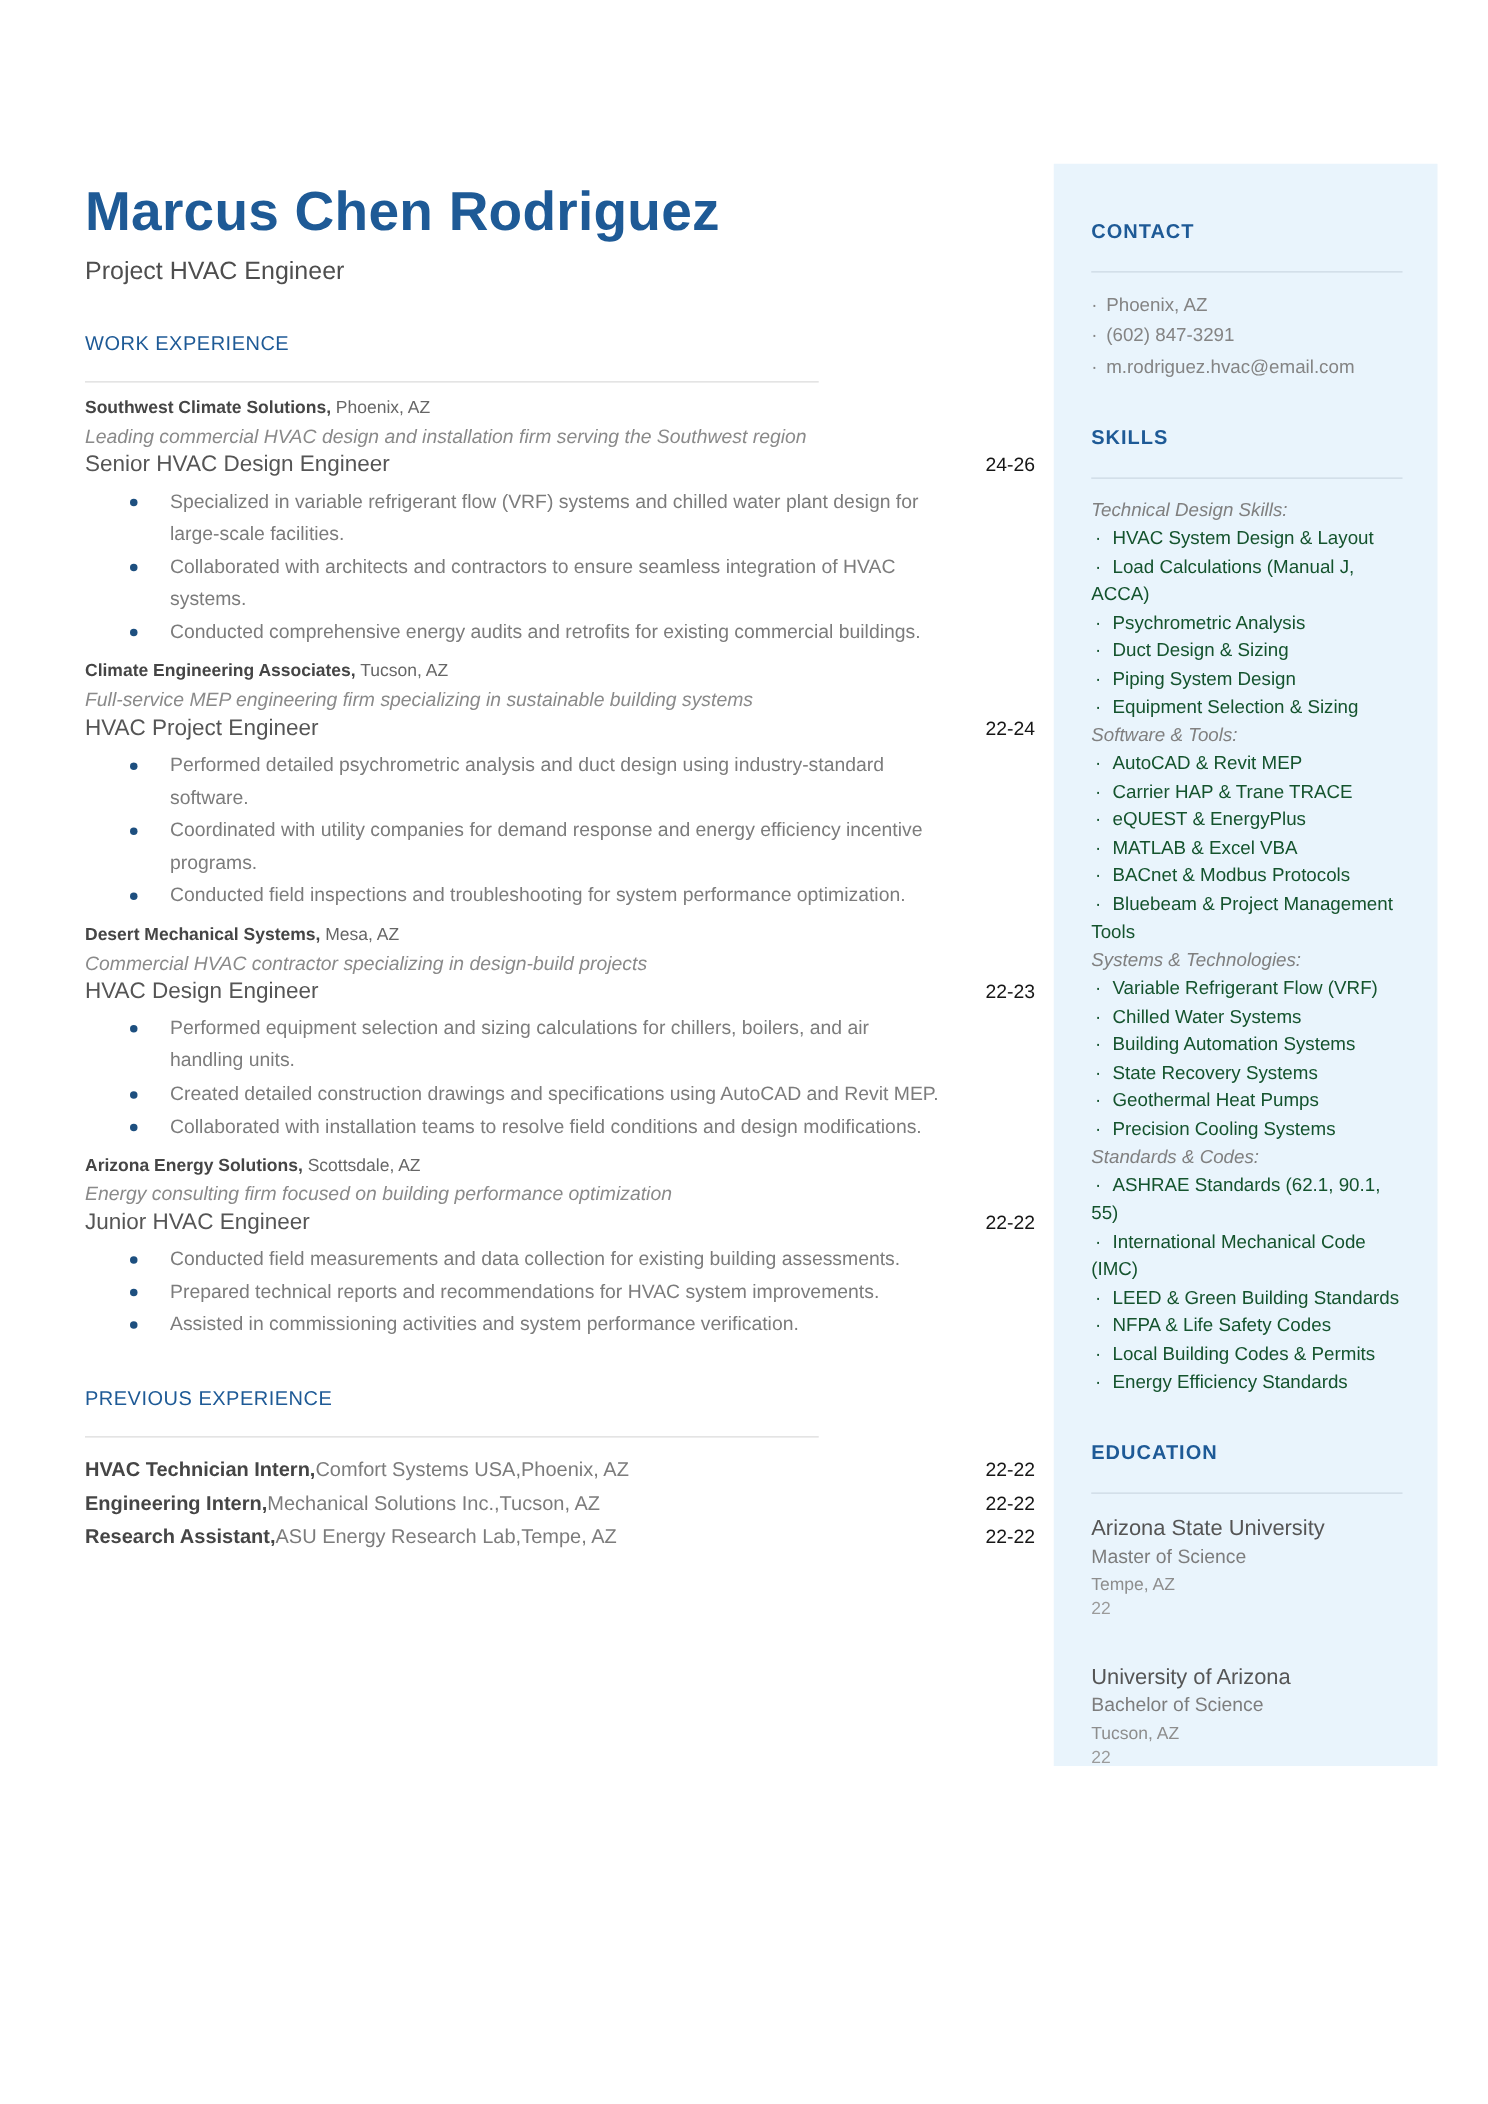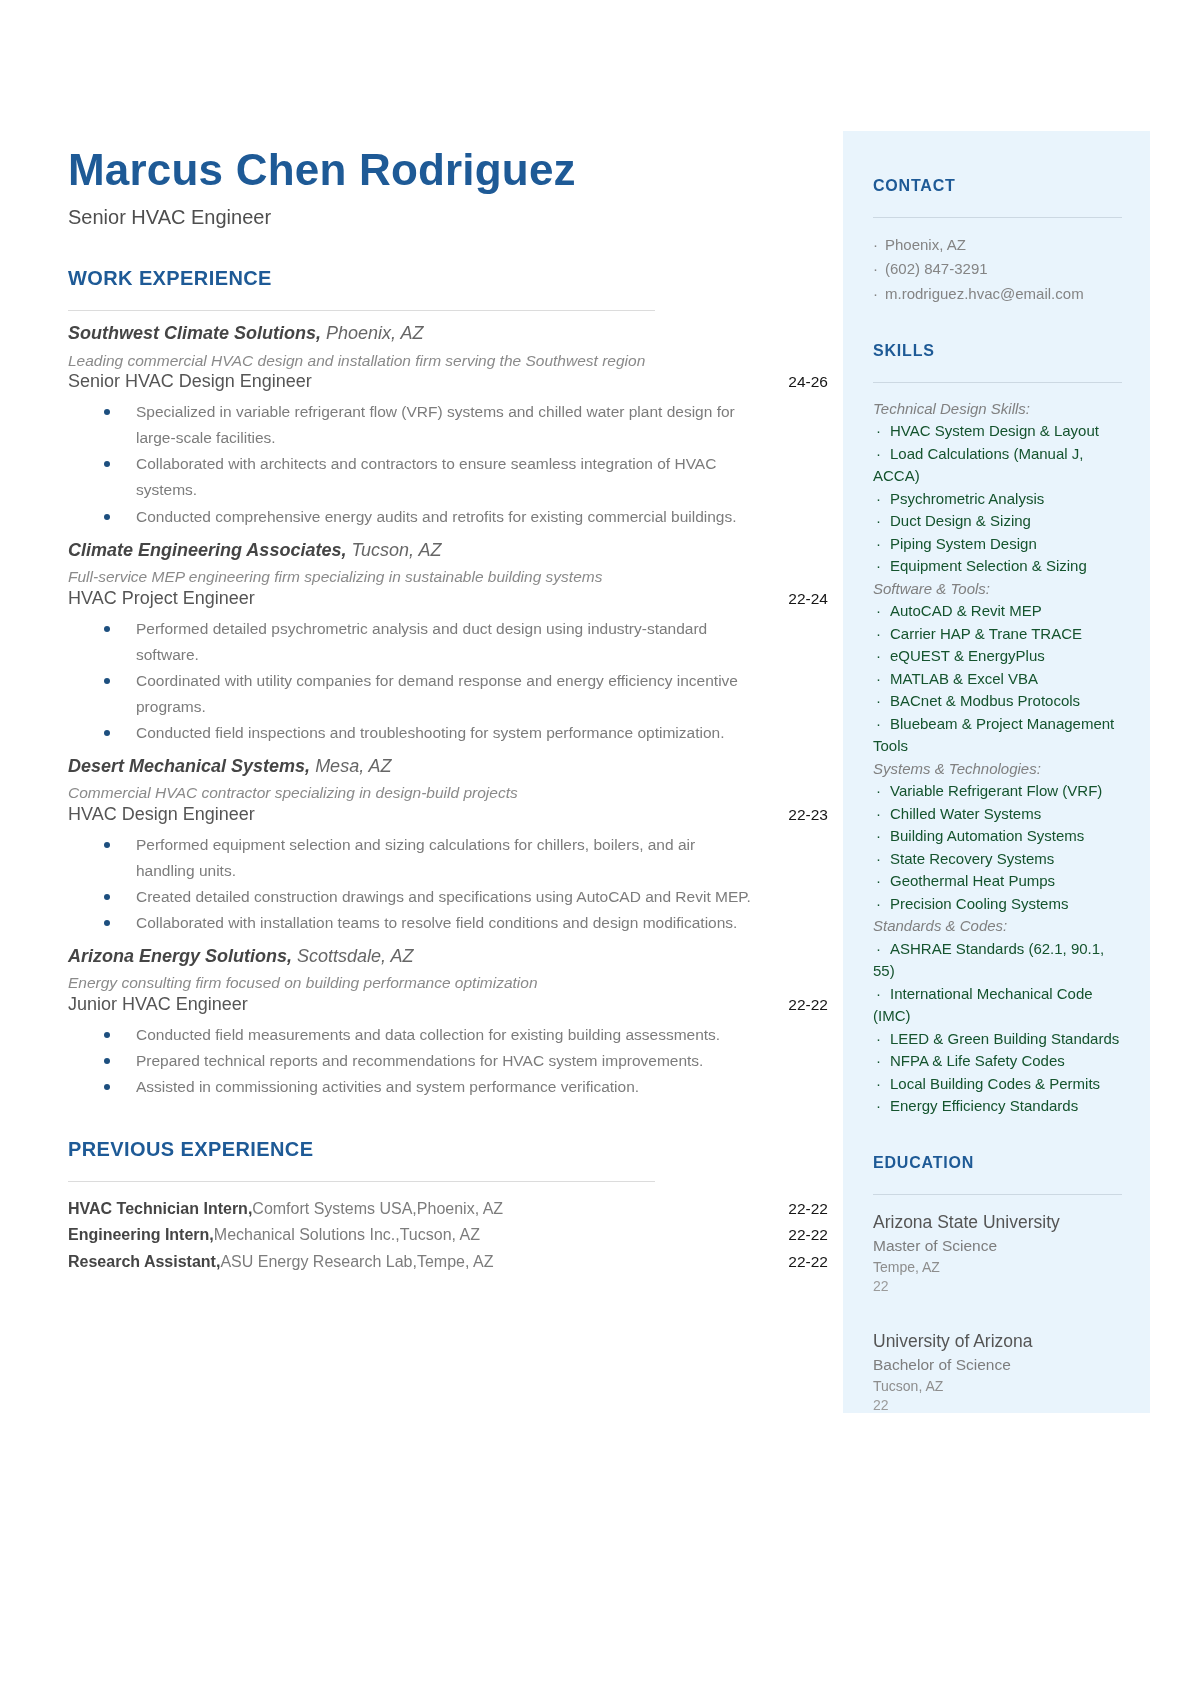--- a/index.html
+++ b/index.html
@@ -3,25 +3,25 @@
 <meta charset="utf-8">
 <style>
   html,body{margin:0;padding:0;background:#ffffff;}
   .page{position:relative;width:1190px;height:1413px;background:#ffffff;overflow:hidden;
         font-family:"Liberation Sans",sans-serif;}
 
   
   .main{position:absolute;left:68px;top:146px;width:760px;}
   .name{font-size:44px;font-weight:700;color:#1e5a96;margin:0;letter-spacing:.2px;line-height:1.1;}
   .subtitle{font-size:20px;color:#4e4e4e;margin:12px 0 0;}
-  .sec-head{font-size:20px;font-weight:700;color:#1e5a96;letter-spacing:.4px;margin:38px 0 0;}
+  .sec-head{font-size:16px;font-weight:400;color:#1e5a96;letter-spacing:.4px;margin:38px 0 0;}
   .rule{border:0;border-top:1px solid #dcdcdc;width:587px;margin:20px 0 10px;}
 
   .job{margin-top:4px;}
-  .company-line{font-size:18px;color:#666;margin-top:8px;line-height:1.35;font-style:italic;}
+  .company-line{font-size:14px;color:#666;margin-top:8px;line-height:1.35;}
   .company-line .company{font-weight:700;color:#454545;}
   .job-desc{font-style:italic;font-size:15.5px;color:#8a8a8a;margin-top:4px;line-height:1.4;}
   .role-row{display:flex;justify-content:space-between;align-items:baseline;}
   .role{font-size:18px;color:#555;}
   .dates{font-size:15.5px;color:#161616;font-weight:500;}
   ul.bullets{list-style:none;margin:7px 0 4px;padding:0;width:688px;}
   ul.bullets li{position:relative;padding-left:68px;font-size:15.5px;color:#7c7c7c;line-height:1.68;}
   ul.bullets li::before{content:"";position:absolute;left:36px;top:10px;width:6px;height:6px;
                         border-radius:50%;background:#1d4f7f;}
 
@@ -48,21 +48,21 @@
   .edu-loc{font-size:14px;color:#8d8d8d;margin-top:4px;}
   .edu-year{font-size:14px;color:#9b9b9b;margin-top:3px;}
 </style>
 </head>
 <body>
 
 <div class="page">
 
   <div class="main">
     <h1 class="name">Marcus Chen Rodriguez</h1>
-    <div class="subtitle">Senior HVAC Engineer</div>
+    <div class="subtitle">Project HVAC Engineer</div>
 
     <div class="sec-head">WORK EXPERIENCE</div>
     <hr class="rule">
 
     <div>
   <section class="job">
     <div class="company-line">
       <span class="company">Southwest Climate Solutions,</span><span> Phoenix, AZ</span>
     </div>
     <div class="job-desc">Leading commercial HVAC design and installation firm serving the Southwest region</div>

